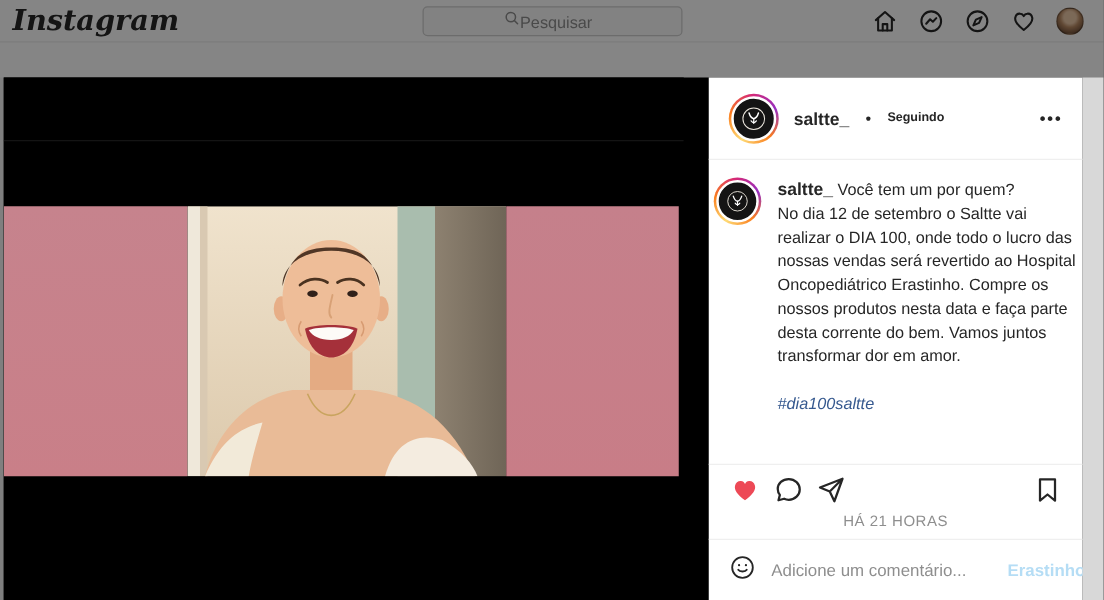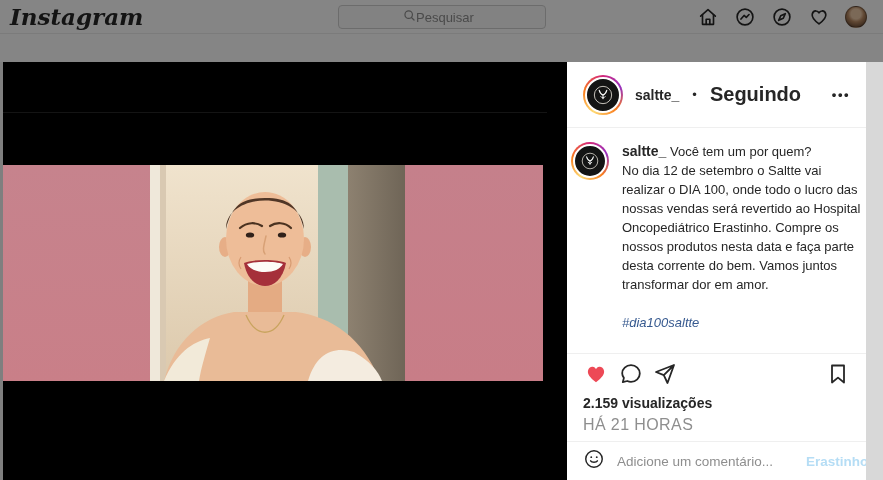--- a/index.html
+++ b/index.html
@@ -49,37 +49,37 @@
   .story-ring {
     flex:0 0 auto; width:40px; height:40px; border-radius:50%; padding:2px; cursor:pointer;
     background:conic-gradient(from 210deg,#feda75,#fa7e1e,#d62976,#962fbf,#fa7e1e,#feda75);
   }
   .avatar-inner {
     width:100%; height:100%; border-radius:50%; background:#141414; border:2px solid #fff;
     display:flex; align-items:center; justify-content:center;
   }
   .username { font-weight:700; font-size:14px; cursor:pointer; }
   .hdr-dot { font-size:13px; color:#262626; margin:0 1px; }
-  .follow { font-weight:600; font-size:20px; cursor:pointer; }
+  .follow { font-weight:600; font-size:10px; cursor:pointer; }
   .more { margin-left:auto; font-size:13px; font-weight:700; letter-spacing:1.5px; cursor:pointer; background:none; border:none; color:#262626; }
 
   .p-caption { flex:1; overflow:hidden; display:flex; gap:13px; padding:14px 4px 0; }
   .caption-ring { width:38px; height:38px; }
   .caption-col { flex:1; font-size:13px; line-height:19px; color:#262626; }
   .caption-body { white-space:pre-line; }
   .hashtag { margin-top:19px; color:#36598f; cursor:pointer;font-style:italic; }
 
   .p-actions { flex:0 0 auto; border-top:1px solid #efefef; padding:7px 16px 7px; }
   .action-row { display:flex; align-items:center; gap:10px; }
   .action-row svg { display:block; cursor:pointer; }
   .bookmark { margin-left:auto; }
   .views { font-weight:700; font-size:14px; margin-top:8px; cursor:pointer; }
-  .posted { font-size:16px; color:#8e8e8e; letter-spacing:.4px; margin-top:5px; }
-
-  .p-comment { flex:0 0 auto; border-top:1px solid #efefef; height:39px; display:flex; align-items:center; gap:12px; padding:0 16px; }
+  .posted { font-size:12px; color:#8e8e8e; letter-spacing:.4px; margin-top:5px;text-align:center; }
+
+  .p-comment { flex:0 0 auto; border-top:1px solid #efefef; height:49px; display:flex; align-items:center; gap:12px; padding:0 16px; }
   .comment-input { flex:1; border:none; outline:none; font-size:13.5px; color:#262626; }
   .comment-input::placeholder { color:#8e8e8e; }
   .publish { font-size:13.5px; font-weight:600; color:#b5ddf5; background:none; border:none; cursor:pointer; }
 </style>
 </head>
 <body>
 
 <div class="page">
 
   <div class="topbar">
@@ -228,21 +228,20 @@
           <svg width="24" height="24" viewBox="0 0 24 24" fill="none" stroke="#262626" stroke-width="1.8" stroke-linejoin="round">
               <path d="M12 3.2 C7 3.2 3.2 6.8 3.2 11.2 C3.2 13 3.8 14.6 4.9 15.9 L3.8 20.2 L8.3 19 C9.4 19.5 10.7 19.8 12 19.8 C17 19.8 20.8 16 20.8 11.5 C20.8 7 17 3.2 12 3.2 Z"></path>
             </svg>
           <svg width="24" height="24" viewBox="0 0 24 24" fill="none" stroke="#262626" stroke-width="1.8" stroke-linejoin="round">
               <path d="M21 3 L10.8 13.2 M21 3 L14.5 21 L10.8 13.2 L3 10 Z"></path>
             </svg>
           <svg class="bookmark" width="24" height="24" viewBox="0 0 24 24" fill="none" stroke="#262626" stroke-width="1.8" stroke-linejoin="round">
               <path d="M6 3.5 H18 V20.5 L12 15.6 L6 20.5 Z"></path>
             </svg>
         </div>
-        <div class="views">2.159 visualizações</div>
         <div class="posted">HÁ 21 HORAS</div>
       </div>
 
       <div class="p-comment">
         <span>
           <svg width="22" height="22" viewBox="0 0 24 24" fill="none" stroke="#262626" stroke-width="1.6">
               <circle cx="12" cy="12" r="9"></circle>
               <circle cx="9" cy="10" r="1" fill="#262626" stroke="none"></circle>
               <circle cx="15" cy="10" r="1" fill="#262626" stroke="none"></circle>
               <path d="M8.3 14 C9.5 16 14.5 16 15.7 14" stroke-linecap="round"></path>

